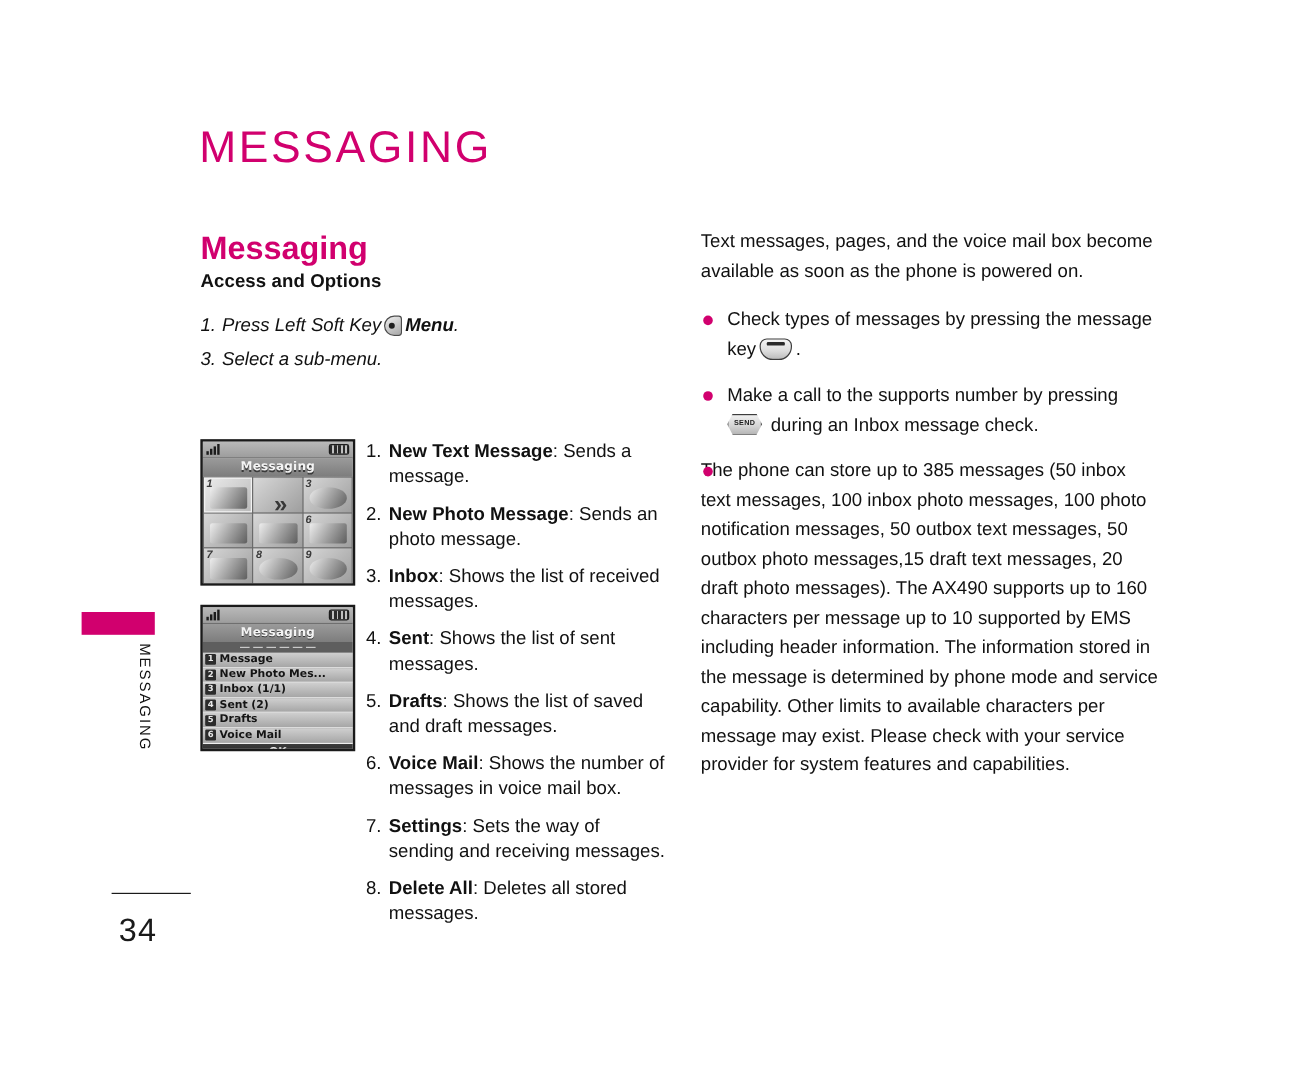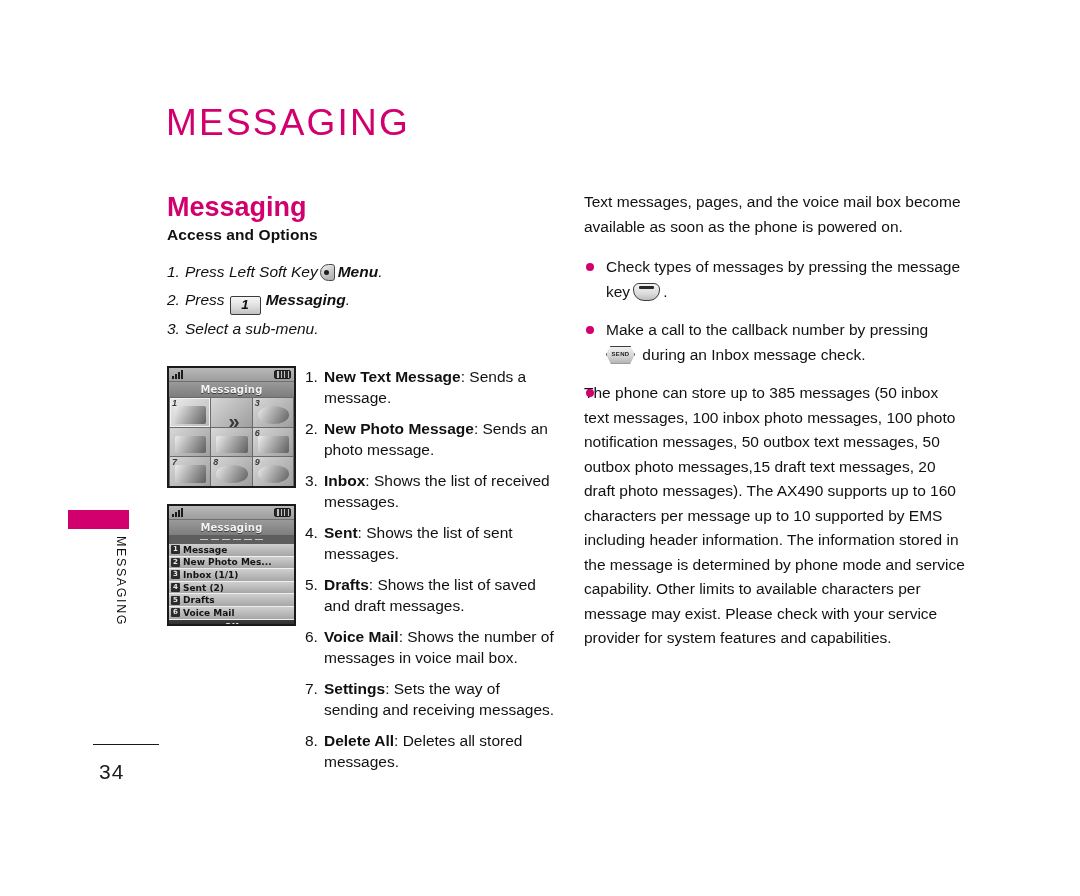--- a/index.html
+++ b/index.html
@@ -36,21 +36,21 @@
   }
   .page-rule {
     position: absolute;
     left: 93px; top: 744px;
     width: 66px; height: 0;
     border-top: 1.6px solid #1a1a1a;
   }
   .page-number {
     position: absolute;
     left: 99px; top: 760px;
-    font-size: 21px;
+    font-size: 27px;
     color: #1a1a1a;
     letter-spacing: 1px;
   }
 
   
   .chapter-title {
     position: absolute;
     left: 166px; top: 102px;
     font-size: 37px;
     letter-spacing: 2.2px;
@@ -366,23 +366,20 @@
 
 <div class="section-heading">Messaging</div>
 
 <div class="col-left">
   <div class="subheading">Access and Options</div>
   <ul class="steps">
     <li>
       <span class="num">1.</span><span>Press Left Soft Key</span><span class="icon-softkey"><span class="body"></span><span class="dot"></span></span><span class="b">Menu</span><span>.</span>
     </li>
     <li>
-      <span class="num">2.</span><span>Press</span><span class="icon-numkey">1</span><span class="b">Messaging</span><span>.</span>
-    </li>
-    <li>
       <span class="num">3.</span><span>Select a sub-menu.</span>
     </li>
   </ul>
 </div>
 
 <div class="phone-shot" id="phone-grid">
   <div class="ps-status">
     <span class="ps-signal">
         <i></i>
         <i></i>
@@ -512,20 +509,20 @@
     </div>
 </div>
 
 <div class="col-right">
   <p>Text messages, pages, and the voice mail box become available as soon as the phone is powered on.</p>
   <ul class="bullets">
     <li>
       <span class="bullet-dot"></span><span>Check types of messages by pressing the message key</span><span class="icon-msgkey"><span class="shell"></span><span class="bar"></span></span><span>.</span>
     </li>
     <li>
-      <span class="bullet-dot"></span><span>Make a call to the callback number by pressing</span><br><span class="icon-sendkey"><span class="shell"></span><span class="lbl">SEND</span></span> <span>during an Inbox message check.</span>
+      <span class="bullet-dot"></span><span>Make a call to the supports number by pressing</span><br><span class="icon-sendkey"><span class="shell"></span><span class="lbl">SEND</span></span> <span>during an Inbox message check.</span>
     </li>
     <li>
       <span class="bullet-dot"></span>
     </li>
   </ul>
   <p class="para-body">The phone can store up to 385 messages (50 inbox text messages, 100 inbox photo messages, 100 photo notification messages, 50 outbox text messages, 50 outbox photo messages,15 draft text messages, 20 draft photo messages). The AX490 supports up to 160 characters per message up to 10 supported by EMS including header information. The information stored in the message is determined by phone mode and service capability. Other limits to available characters per message may exist. Please check with your service provider for system features and capabilities.</p>
 </div>
 
 </body></html>

